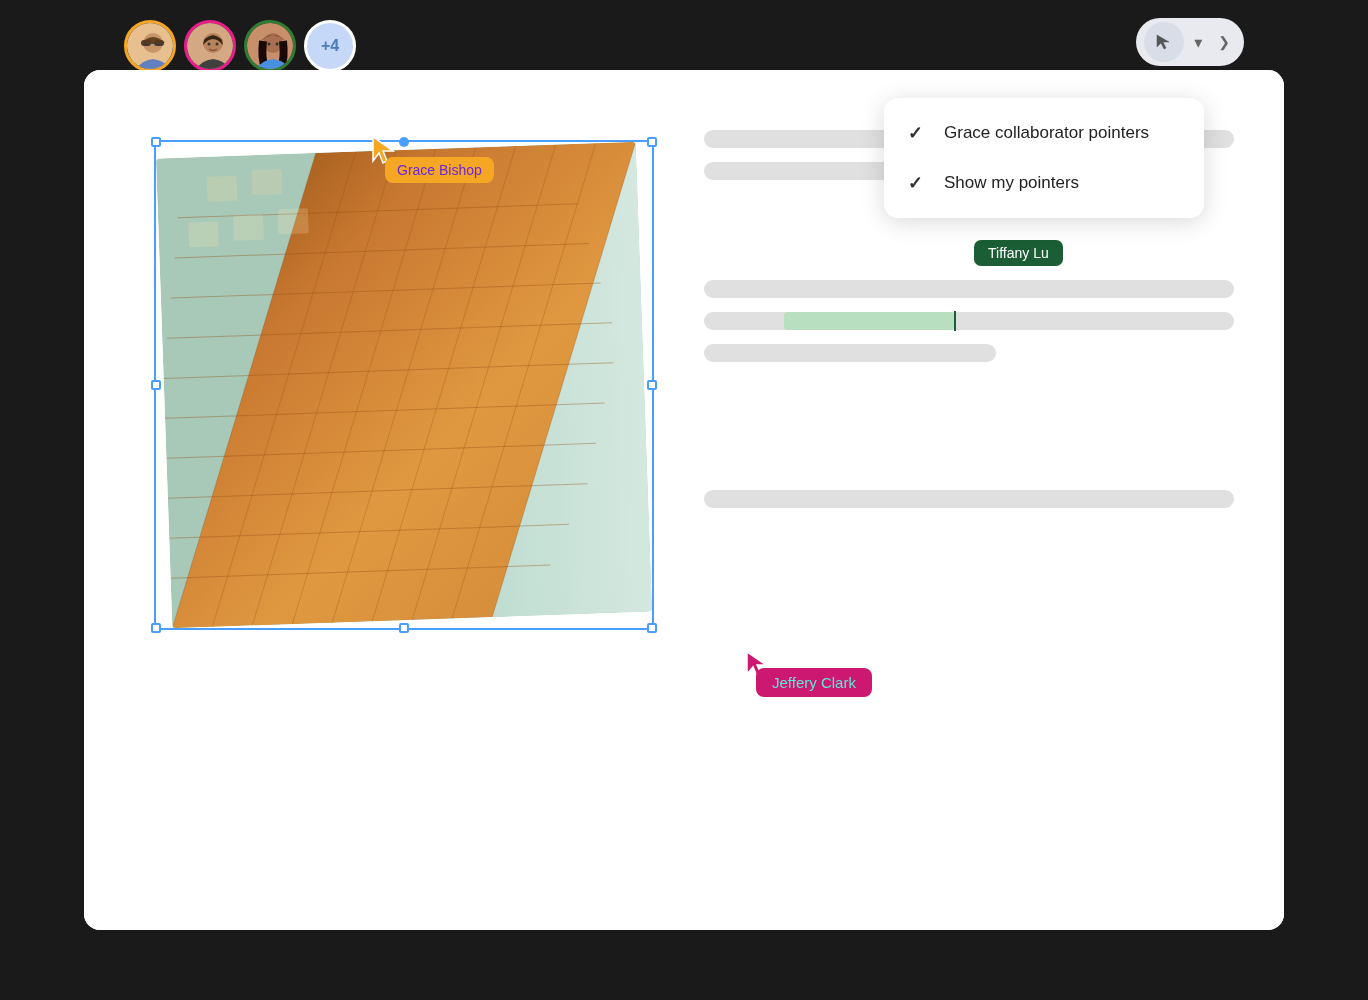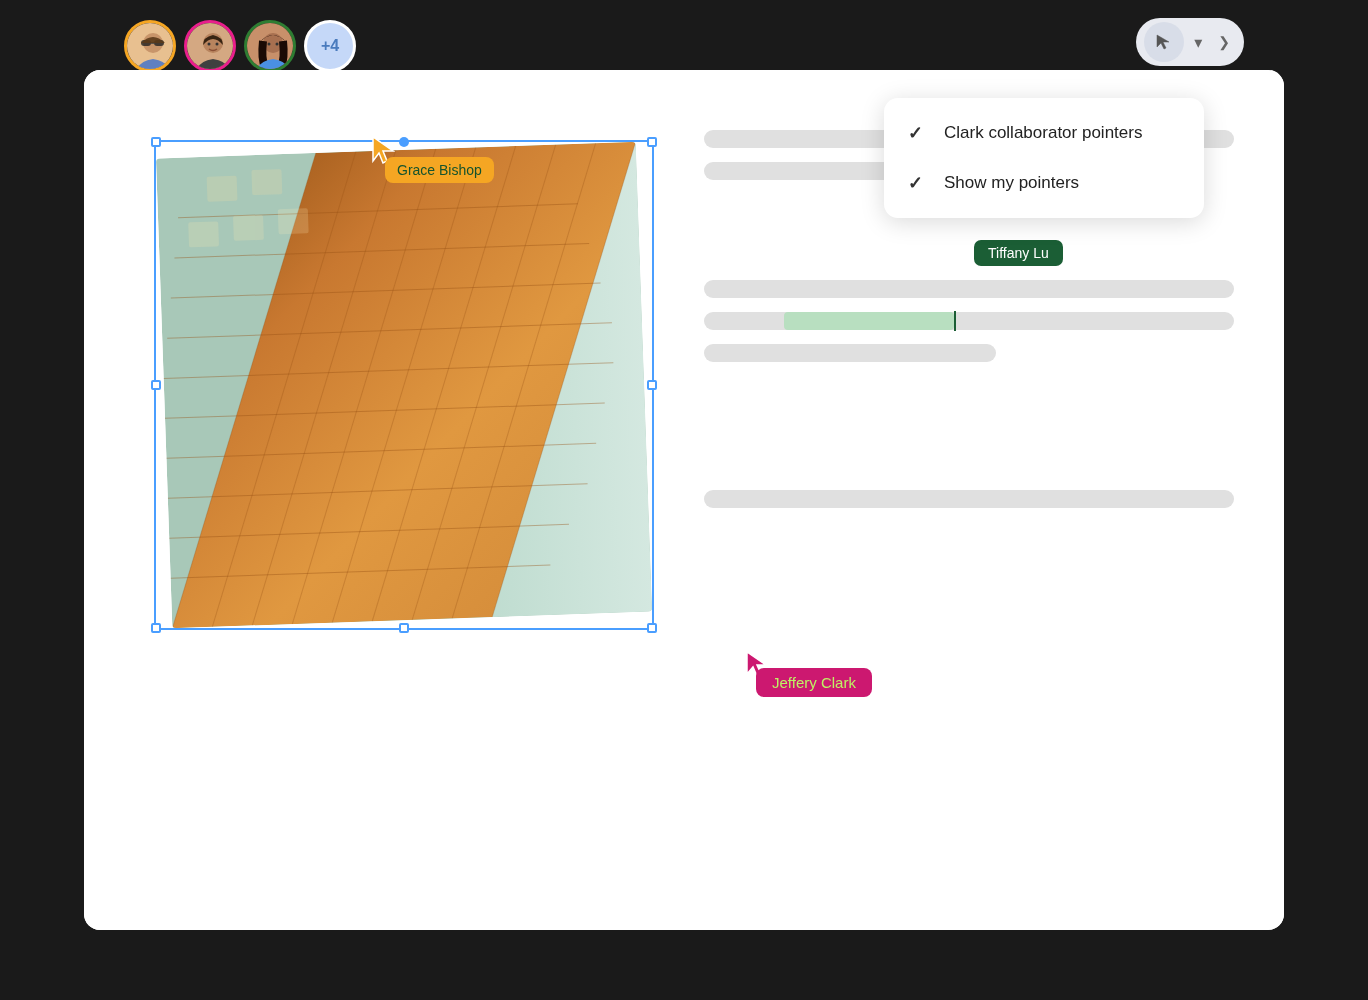--- a/index.html
+++ b/index.html
@@ -267,21 +267,21 @@
         ❯
       </button>
     </div>
   </div>
 
   <div class="content-area">
 
     <div class="dropdown-menu" style="position:absolute; top:28px; right:80px; background:white; border-radius:14px; box-shadow:0 4px 24px rgba(0,0,0,0.15); padding:10px 0; width:320px; z-index:100;">
       <div class="dropdown-item">
         <span class="check-icon">✓</span>
-        <span>Clark collaborator pointers</span>
+        <span>Grace collaborator pointers</span>
       </div>
       <div class="dropdown-item">
         <span class="check-icon">✓</span>
         <span>Show my pointers</span>
       </div>
     </div>
 
     <div class="image-selection-area">
 
       <div class="selected-image">
@@ -353,21 +353,21 @@
         <div class="handle handle-ml"></div>
         <div class="handle handle-mr"></div>
         <div class="handle handle-tm" style="background:#4a9eff; border:none; width:10px; height:10px; border-radius:50%; top:-5px; left:50%; transform:translateX(-50%);"></div>
         <div class="handle handle-bm"></div>
       </div>
 
       <div style="position:absolute; top:5px; left:225px; z-index:10;">
         <svg width="28" height="32" viewBox="0 0 28 32">
           <polygon points="4,2 4,26 10,18 14,28 18,26 14,16 24,16" fill="#f5a623" stroke="white" stroke-width="1.5"></polygon>
         </svg>
-        <div style="background:#f5a623; color:#14532d; padding:5px 12px; border-radius:8px; font-size:14px; font-weight:500; white-space:nowrap; position:absolute; top:22px; left:16px;">
+        <div style="background:#f5a623; color:#6d28d9; padding:5px 12px; border-radius:8px; font-size:14px; font-weight:500; white-space:nowrap; position:absolute; top:22px; left:16px;">
           <span>Grace Bishop</span>
         </div>
       </div>
     </div>
 
     <div style="position:absolute; top:60px; left:620px; right:50px;">
       <div style="height:18px; background:#e0e0e0; border-radius:20px; margin-bottom:14px; width:100%;"></div>
       <div style="height:18px; background:#e0e0e0; border-radius:20px; margin-bottom:14px; width:80%;"></div>
     </div>
 
@@ -386,19 +386,19 @@
     </div>
 
     <div style="position:absolute; top:420px; left:620px; right:50px;">
       <div style="height:18px; background:#e0e0e0; border-radius:20px; margin-bottom:14px; width:100%;"></div>
     </div>
 
     <div style="position:absolute; top:580px; left:660px; z-index:10;">
       <svg width="26" height="30" viewBox="0 0 26 30">
         <polygon points="3,2 3,24 9,17 13,26 17,24 13,15 22,15" fill="#cc1870" stroke="white" stroke-width="1.5"></polygon>
       </svg>
-      <div style="background:#cc1870; color:#bef264; padding:6px 16px; border-radius:8px; font-size:15px; font-weight:500; white-space:nowrap; position:absolute; top:18px; left:12px;">
+      <div style="background:#cc1870; color:#5eead4; padding:6px 16px; border-radius:8px; font-size:15px; font-weight:500; white-space:nowrap; position:absolute; top:18px; left:12px;">
         <span>Jeffery Clark</span>
       </div>
     </div>
 
   </div>
 </div>
 
 </body></html>

